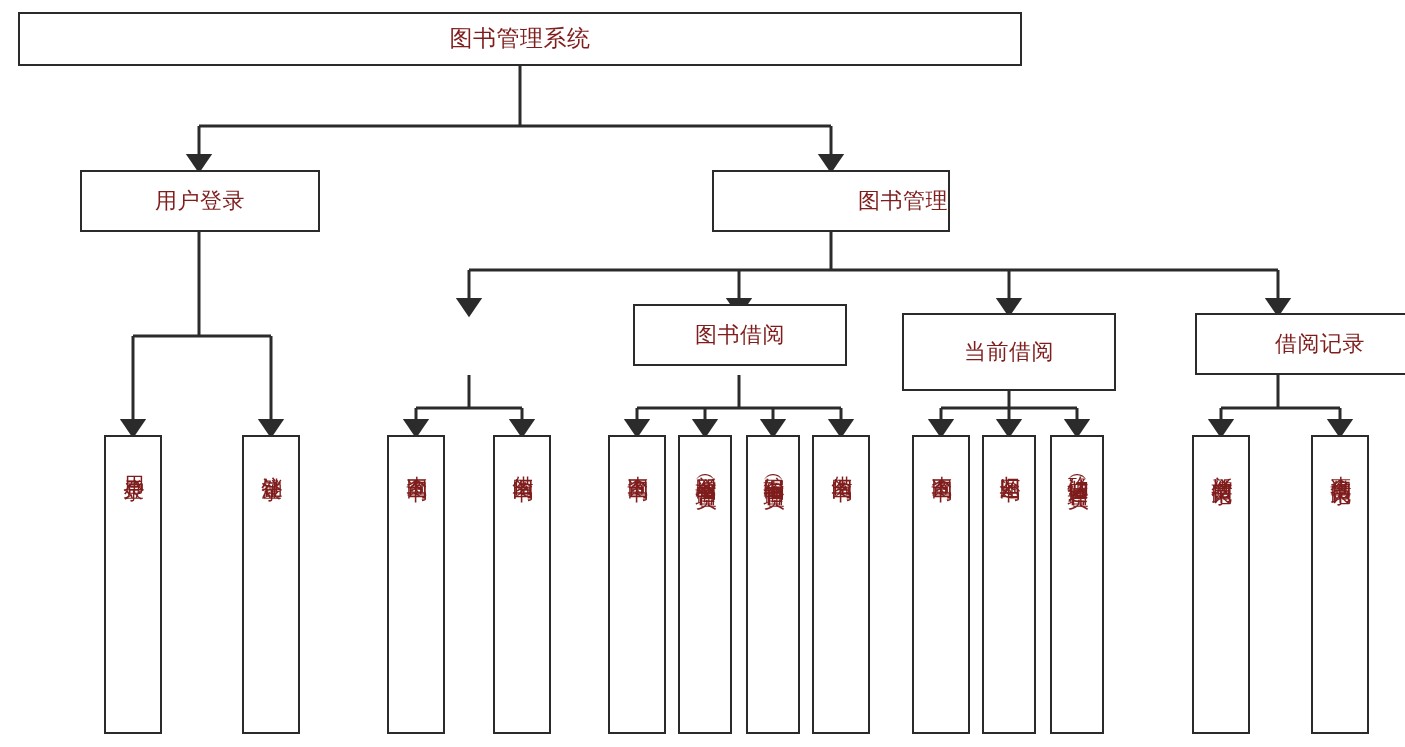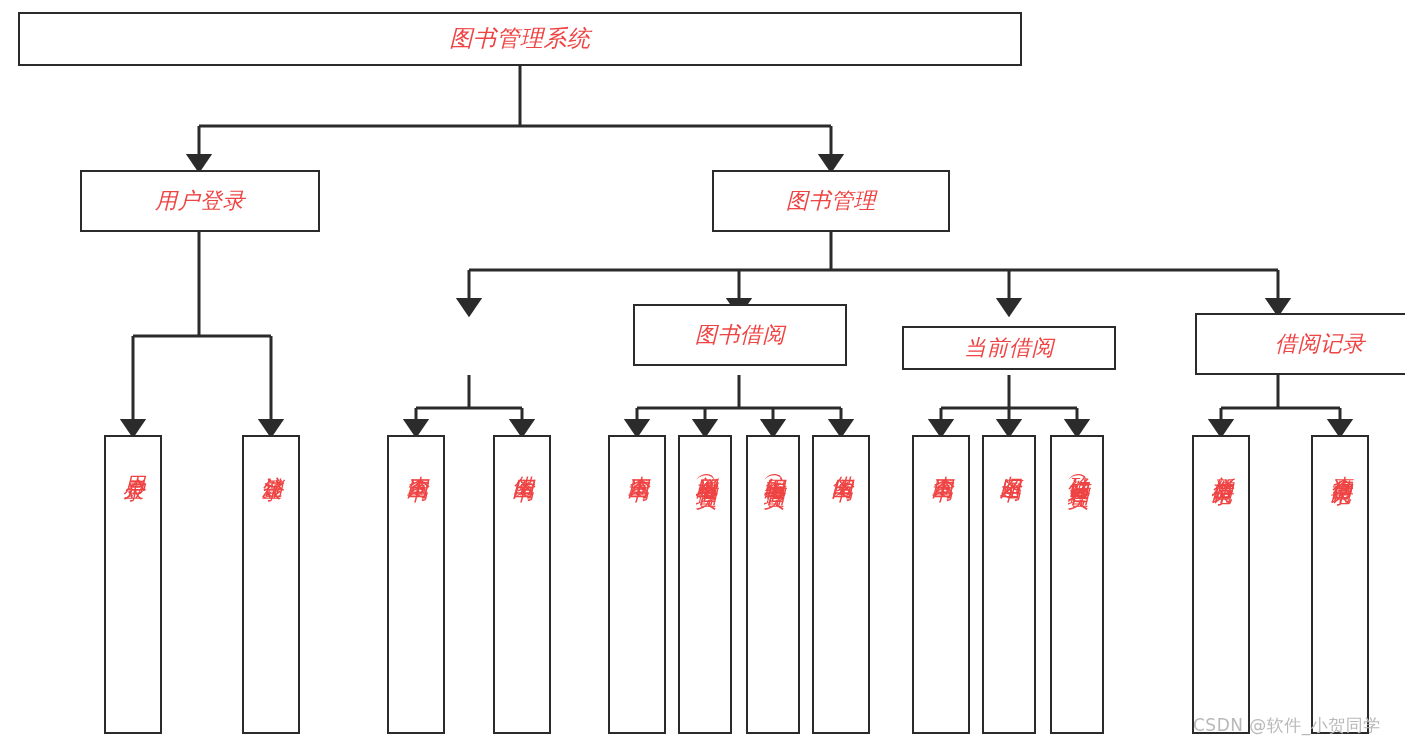--- a/index.html
+++ b/index.html
@@ -33,23 +33,22 @@
     background: #ffffff;
     display: flex;
     align-items: center;
     justify-content: center;
     text-align: center;
   }
   .node .label {
     font-size: 22px;
     line-height: 1.18;
     letter-spacing: 0.5px;
-    color: #ef4444;
+    color: #7f1d1d;
     white-space: nowrap;
-    font-style: italic;
   }
   .node.vertical {
     align-items: flex-start;
     justify-content: center;
     padding-top: 22px;
   }
   .node.vertical .label {
     writing-mode: vertical-rl;
     text-orientation: upright;
     font-size: 21px;
@@ -125,28 +124,28 @@
     </g>
   </svg>
 
   <div class="node root" style="left:18px; top:12px; width:1004px; height:54px;">
     <span class="label">图书管理系统</span>
   </div>
 
   <div class="node" style="left:80px; top:170px; width:240px; height:62px;">
     <span class="label">用户登录</span>
   </div>
-  <div class="node" style="left:712px; top:170px; width:238px; height:62px;">
+  <div class="node" style="left:712px; top:170px; width:238px; height:62px;justify-content:flex-end;">
     <span class="label">图书管理</span>
   </div>
 
   <div class="node" style="left:633px; top:304px; width:214px; height:62px;">
     <span class="label">图书借阅</span>
   </div>
-  <div class="node" style="left:902px; top:313px; width:214px; height:44px;margin-top:13px;">
+  <div class="node" style="left:902px; top:313px; width:214px; height:78px;">
     <span class="label">当前借阅</span>
   </div>
   <div class="node" style="left:1171px; top:313px; width:250px; height:62px;margin-left:24px;">
     <span class="label">借阅记录</span>
   </div>
 
   <div class="node vertical" style="left:104px; top:435px; width:58px; height:299px;">
     <span class="label">用户登录</span>
   </div>
   <div class="node vertical" style="left:242px; top:435px; width:58px; height:299px;">
@@ -183,15 +182,14 @@
     <span class="label">确认归还（管理员）</span>
   </div>
 
   <div class="node vertical" style="left:1192px; top:435px; width:58px; height:299px;">
     <span class="label">新增借阅记录</span>
   </div>
   <div class="node vertical" style="left:1311px; top:435px; width:58px; height:299px;">
     <span class="label">查询借阅记录</span>
   </div>
 
-  <div class="watermark">CSDN @软件_小贺同学</div>
 
 </div>
 
 </body></html>

